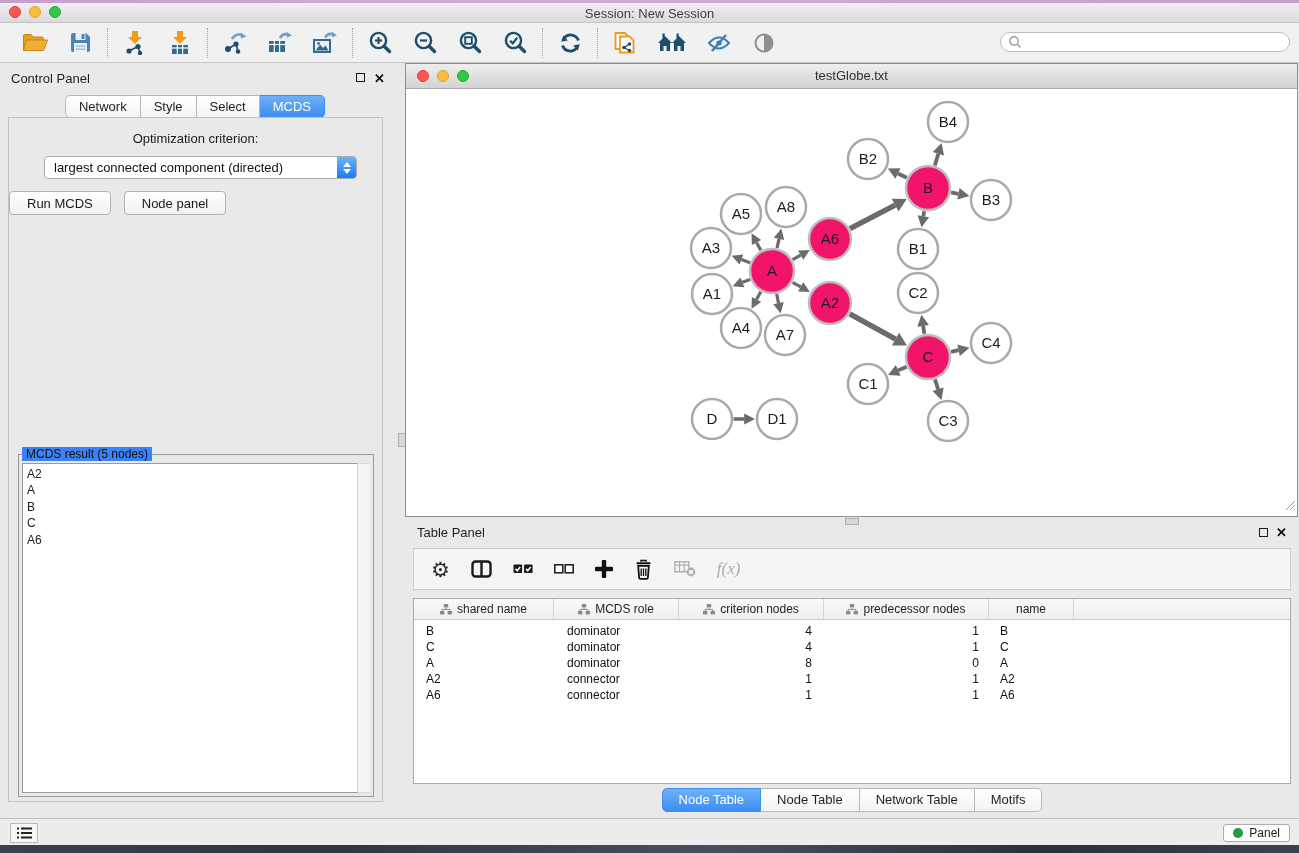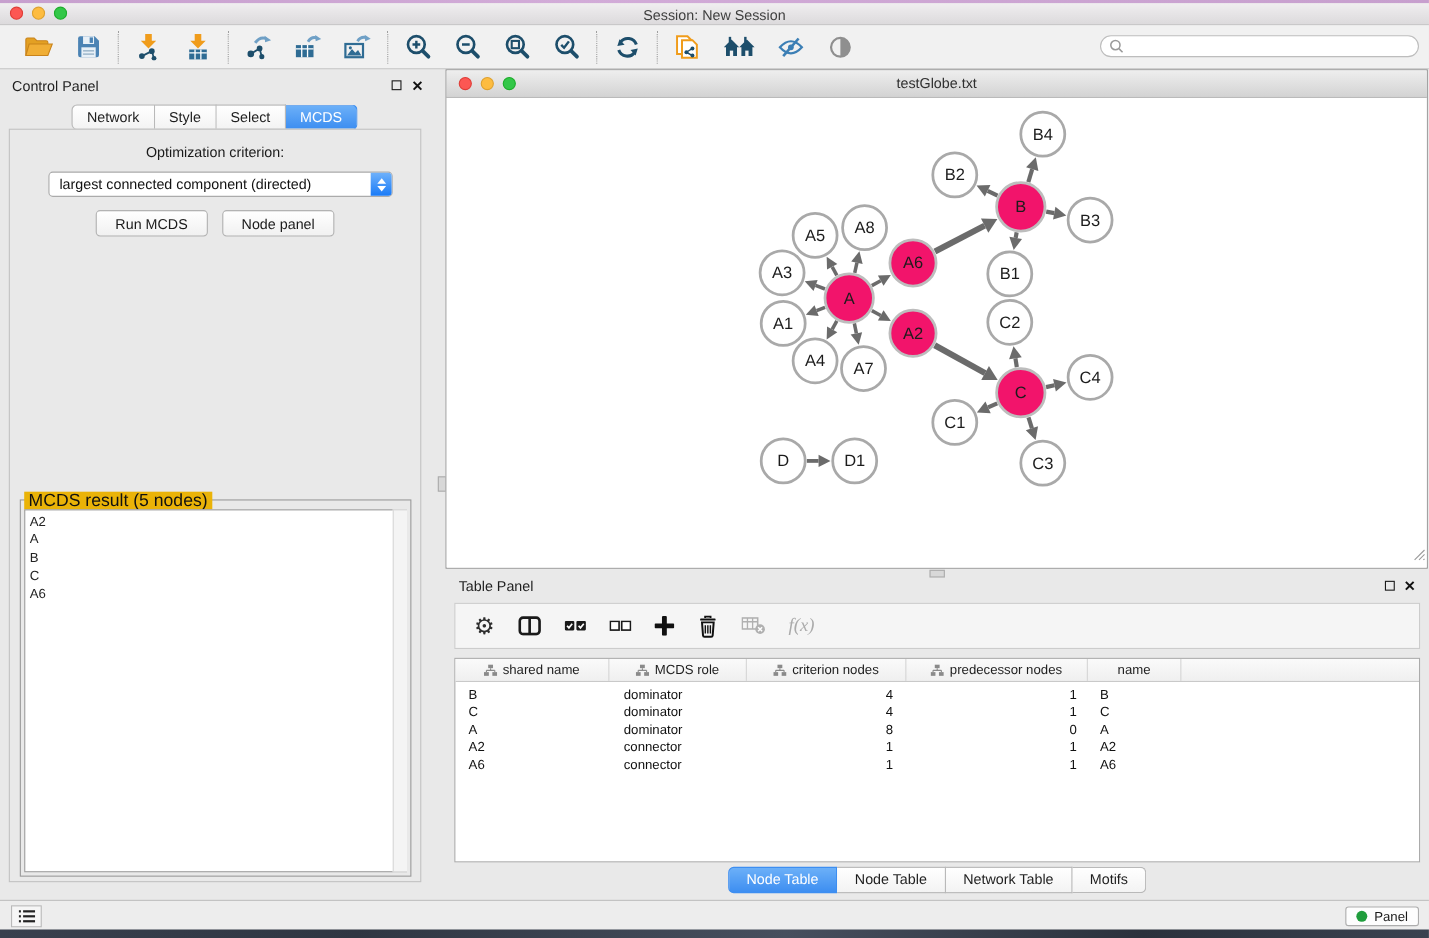--- a/index.html
+++ b/index.html
@@ -45,25 +45,25 @@
   .seg .tab.active{background:linear-gradient(#6CB0F8,#3D8EF1);border-color:#3D8EF1;color:#fff}
   .cp-body{position:absolute;top:54px;left:8px;right:7px;bottom:16px;border:1px solid #C2C2C2;background:#E9E9E9}
   .opt-label{position:absolute;top:13px;left:0;right:0;text-align:center;font-size:13px;color:#1A1A1A}
   .criterion-select{position:absolute;left:35px;right:25px;top:38px;height:23px;background:#fff;
       border:1px solid #ABABAB;border-radius:4px;display:flex;align-items:center;box-sizing:border-box}
   .criterion-text{flex:1;font-size:13px;padding-left:9px;color:#111;white-space:nowrap;overflow:hidden}
   .stepper{width:19px;height:21px;border-radius:0 3px 3px 0;background:linear-gradient(#6EB1FB,#1A7BF7);
       display:flex;flex-direction:column;align-items:center;justify-content:center;gap:2px}
   .tri-up{width:0;height:0;border-left:4px solid transparent;border-right:4px solid transparent;border-bottom:5px solid #fff}
   .tri-down{width:0;height:0;border-left:4px solid transparent;border-right:4px solid transparent;border-top:5px solid #fff}
-  .cp-buttons{position:absolute;top:73px;left:0;right:0;display:flex;justify-content:center;gap:13px}
+  .cp-buttons{position:absolute;top:73px;left:0;right:0;display:flex;justify-content:flex-start;gap:13px}
   .push-btn{height:22px;padding:0 17px;background:linear-gradient(#FFFFFF,#F1F1F1);border:1px solid #B3B3B3;
       border-radius:4px;font-size:13px;color:#1A1A1A;display:flex;align-items:center;cursor:default}
   .groupbox{position:absolute;left:9px;right:8px;top:336px;bottom:4px;border:1px solid #9A9A9A}
-  .legend{position:absolute;top:-8px;left:3px;background:#eab308;padding:0 4px;font-size:16px;color:#111}
+  .legend{position:absolute;top:-8px;left:3px;background:#3b82f6;padding:0 4px;font-size:12px;color:#111}
   .result-list{position:absolute;top:8px;left:3px;right:3px;bottom:3px;background:#fff;
       border:1px solid #9A9A9A;font-size:12px;line-height:16.4px;padding:2px 0 0 4px;box-sizing:border-box;overflow:hidden}
   .result-scrollbar{position:absolute;top:8px;right:3px;bottom:3px;width:13px;background:#F4F4F4;border:1px solid #D8D8D8;border-right:none;box-sizing:border-box}
 
   
   .v-split-handle{position:absolute;left:398px;top:433px;width:8px;height:14px;background:#D8D8D8;border:1px solid #ACACAC;box-sizing:border-box}
   .h-split-handle{position:absolute;left:845px;top:518px;width:14px;height:7px;background:#D8D8D8;border:1px solid #ACACAC;box-sizing:border-box}
 
   
   .network-window{position:absolute;left:405px;top:63px;width:893px;height:454px;background:#fff;

